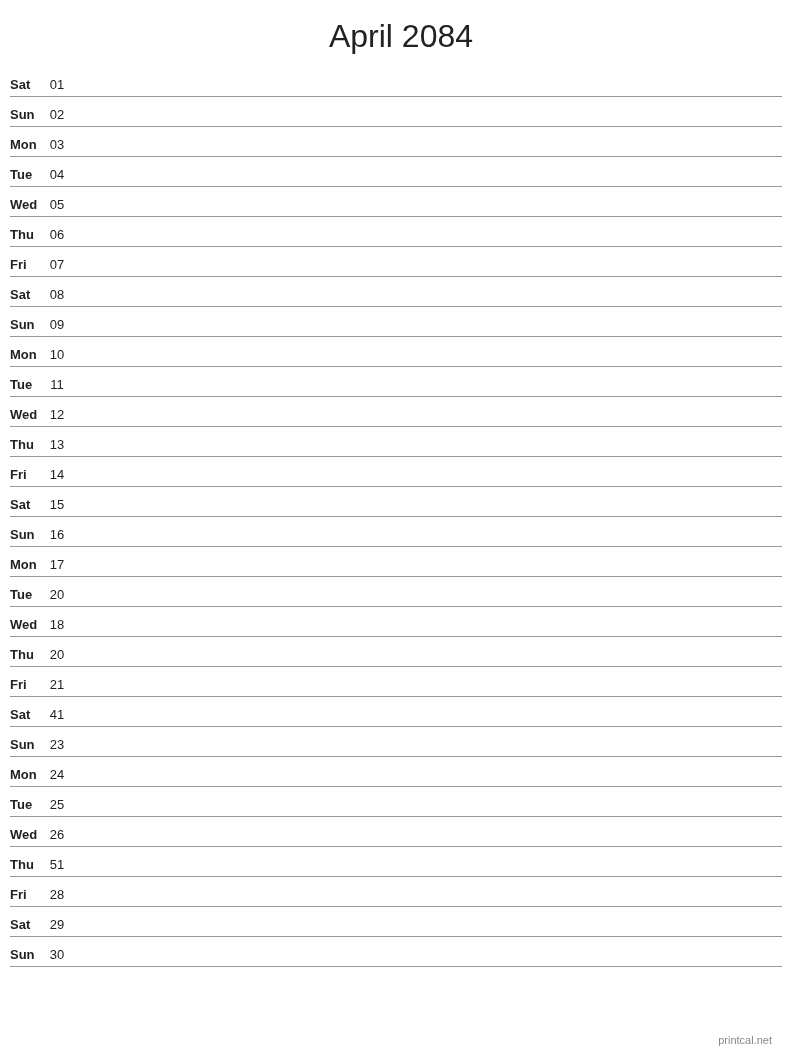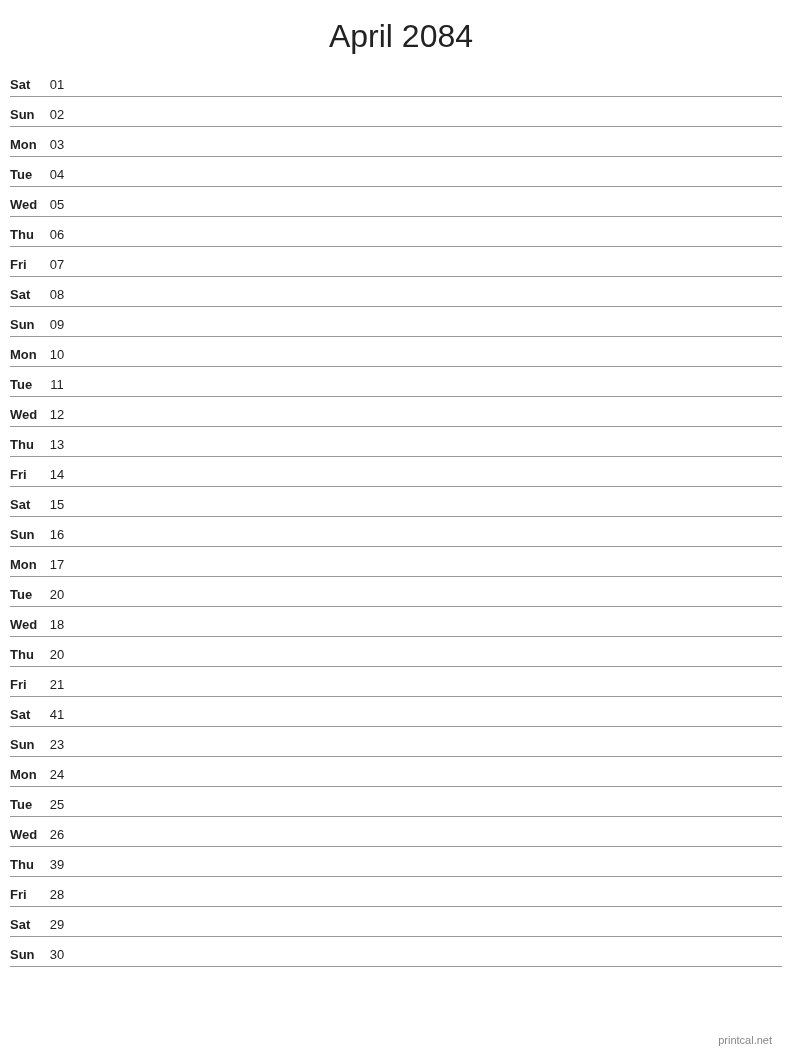--- a/index.html
+++ b/index.html
@@ -201,21 +201,21 @@
       <span class="day-num">25</span>
       <span class="day-line"></span>
     </div>
     <div class="day-row">
       <span class="day-name">Wed</span>
       <span class="day-num">26</span>
       <span class="day-line"></span>
     </div>
     <div class="day-row">
       <span class="day-name">Thu</span>
-      <span class="day-num">39</span>
+      <span class="day-num">51</span>
       <span class="day-line"></span>
     </div>
     <div class="day-row">
       <span class="day-name">Fri</span>
       <span class="day-num">28</span>
       <span class="day-line"></span>
     </div>
     <div class="day-row">
       <span class="day-name">Sat</span>
       <span class="day-num">29</span>

